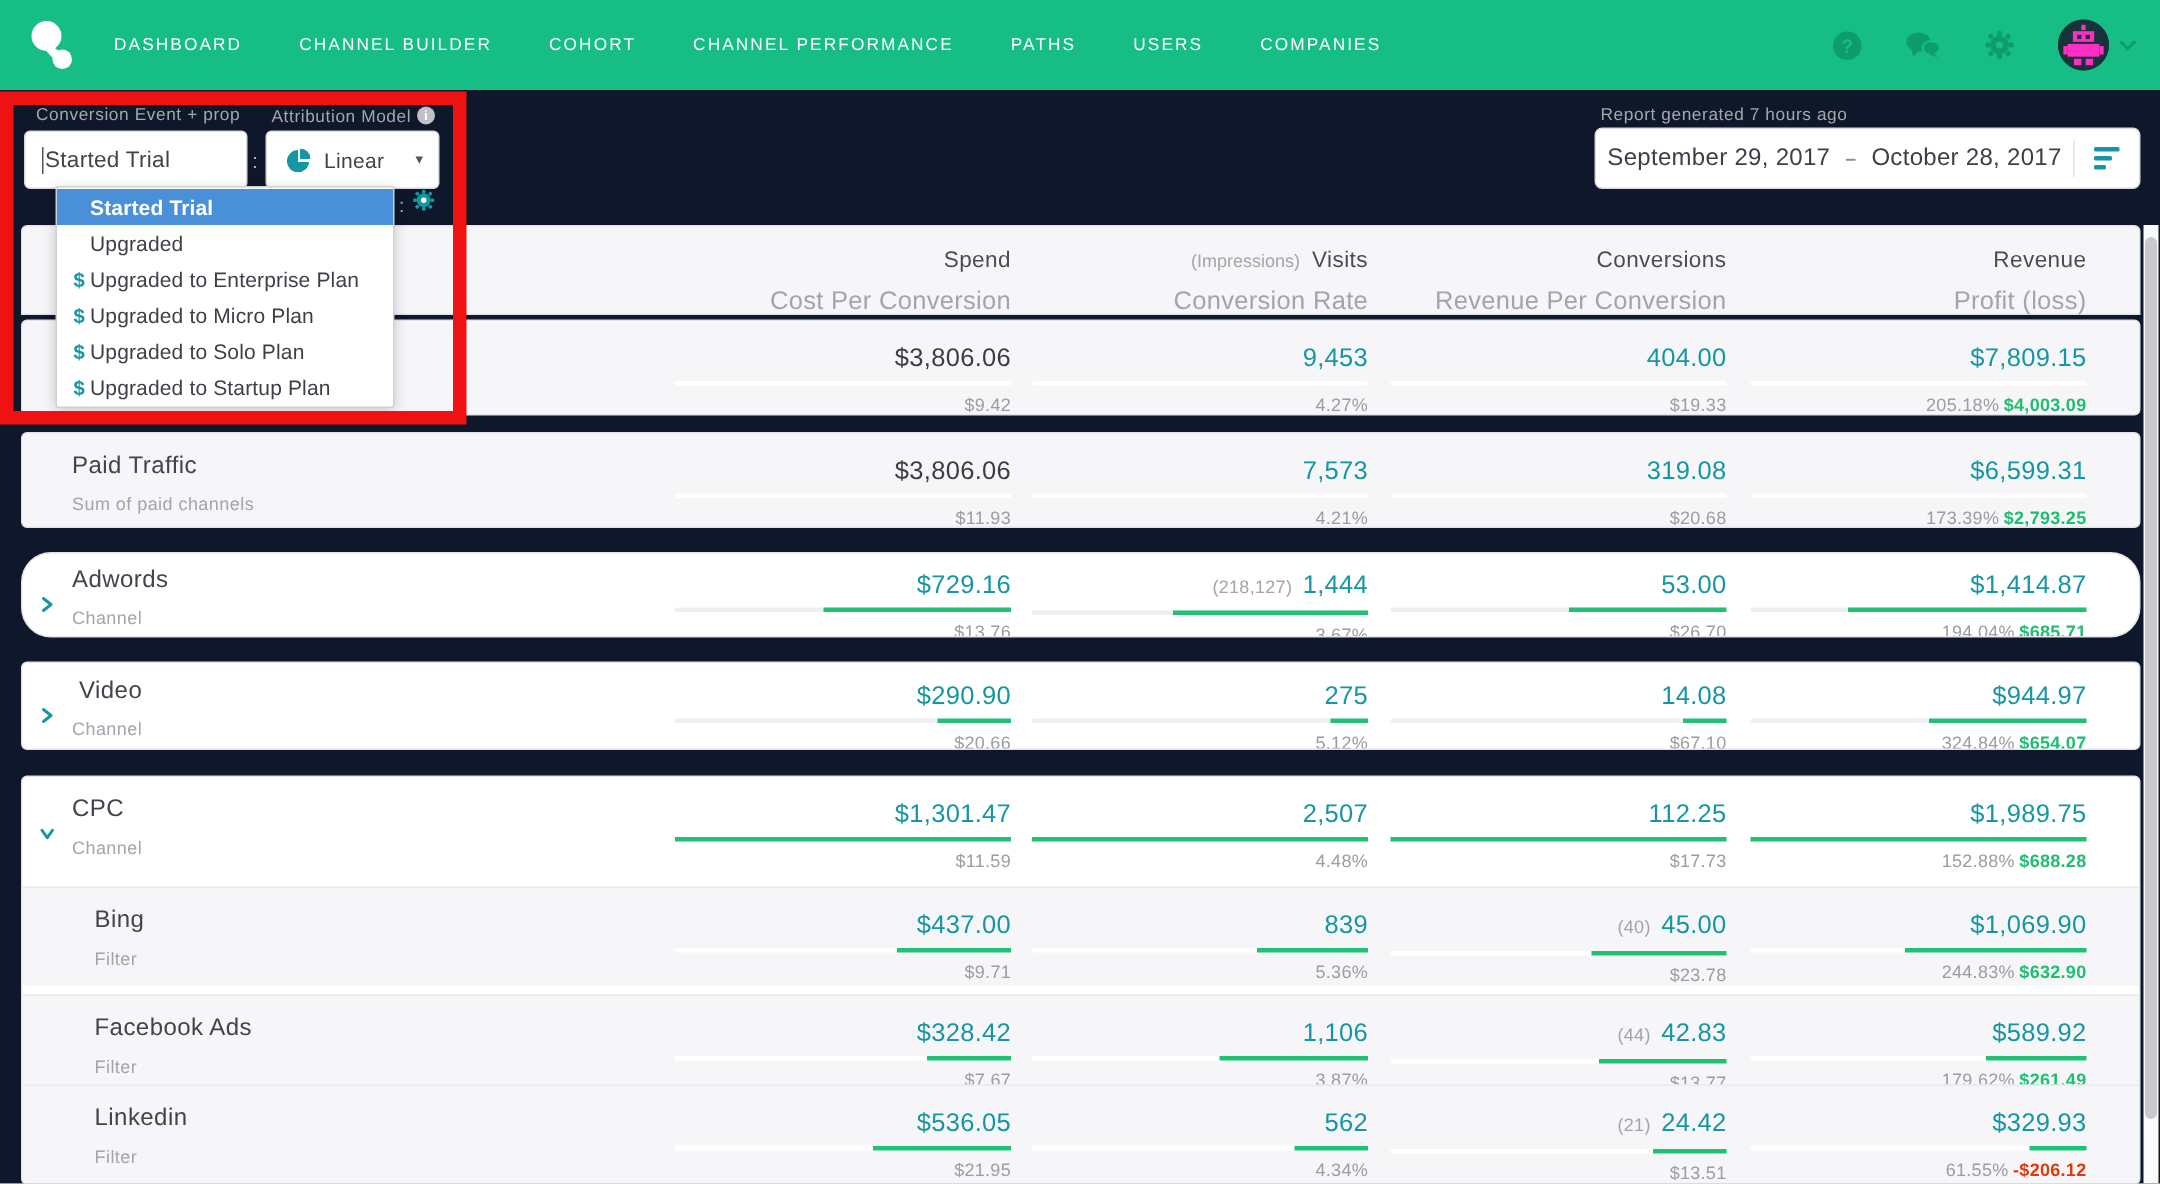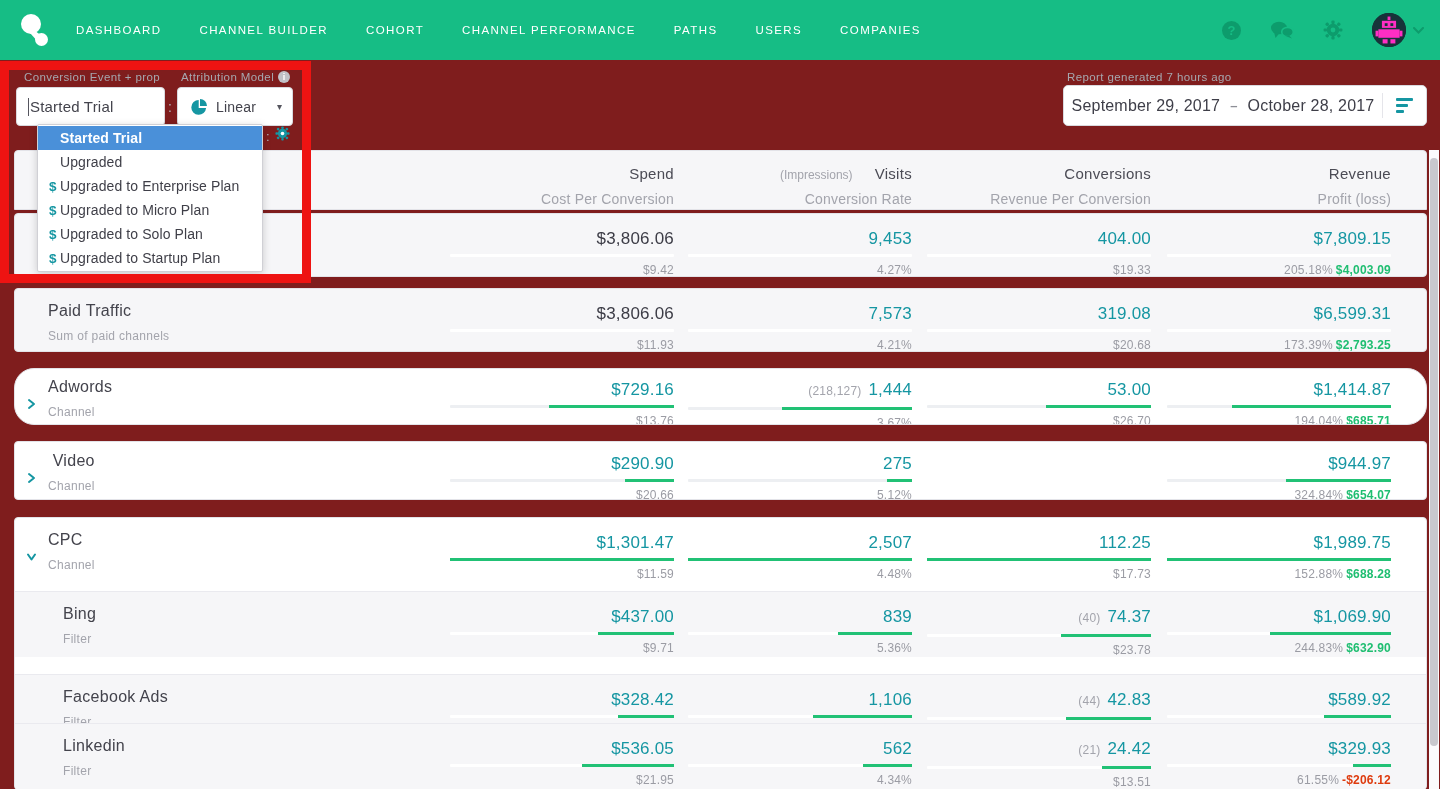--- a/index.html
+++ b/index.html
@@ -12,21 +12,21 @@
     --blue:#4a90d9;
     --red:#ee1312;
     --dark:#43434c;
     --gray:#9ea0a8;
     --light:#f6f6f8;
     --border:#e3e3e8;
   }
   *{margin:0;padding:0;box-sizing:border-box}
   html,body{width:1440px;height:789px;overflow:hidden;background:#fff;
     font-family:"Liberation Sans","DejaVu Sans",sans-serif;}
-  #page{position:relative;width:1440px;height:789px;background:#7f1d1d}
+  #page{position:relative;width:1440px;height:789px;background:#0f172a}
 
   
   #navbar{position:absolute;left:0;top:0;width:1440px;height:60px;background:var(--green);
     display:flex;align-items:center;z-index:10}
   #logo{margin:0 26px 0 20px;display:flex;align-items:center}
   .nav-items{display:flex;align-items:center;gap:38px}
   .nav-item{color:#fff;font-size:11.5px;letter-spacing:1.4px;font-weight:500;cursor:pointer;white-space:nowrap}
   #nav-right{margin-left:auto;display:flex;align-items:center;gap:29px;padding-right:16px}
   .nav-icon{display:flex;align-items:center;justify-content:center;cursor:pointer}
   #help-badge{width:19px;height:19px;border-radius:50%;background:var(--icon-green);color:var(--green);
@@ -57,22 +57,22 @@
   #date-filter{width:44px;height:25px;border-left:1px solid #e5e5ea;display:flex;flex-direction:column;
     justify-content:center;gap:3px;padding-left:13px}
   #date-filter i{display:block;height:3px;background:var(--teal);border-radius:1px}
 
   
   #table-area{position:absolute;left:14px;top:0;width:1413px;height:789px;z-index:1}
   #thead{position:absolute;left:0;top:150px;width:1413px;height:60px;background:var(--light);
     border:1px solid var(--border);border-radius:4px 4px 0 0}
   .hcell{position:absolute;width:224px;text-align:right;top:14px}
   .hdr-title{font-size:15px;color:#4b4b55;letter-spacing:.3px}
-  .hdr-prefix{font-size:12px;color:#a3a4ac;margin-right:22px}
-  .hdr-sub{font-size:14px;color:#a3a4ac;margin-top:8px;letter-spacing:.2px}
+  .hdr-prefix{font-size:12px;color:#a3a4ac;margin-right:8px}
+  .hdr-sub{font-size:17px;color:#a3a4ac;margin-top:8px;letter-spacing:.2px}
 
   .card{position:absolute;left:0;width:1413px;border:1px solid var(--border);border-radius:4px;overflow:hidden}
   .card.gray{background:var(--light)}
   .card.white{background:#fff}
   .rowbody{position:absolute;left:0;top:0;right:0}
   .nested-row{position:absolute;left:0;right:0;background:var(--light);border-top:1px solid #eaeaef}
   .chev{position:absolute}
   .row-head{position:absolute}
   .row-title{font-size:16px;color:var(--dark);letter-spacing:.3px;cursor:pointer}
   .row-sub{font-size:12px;color:#a3a4ac;margin-top:9px;letter-spacing:.3px}
@@ -361,20 +361,27 @@
               </div>
               <div class="cell-sub"><span>$20.66</span></div>
             </div>
             <div class="cell" style="left: 673px; top: 12px;">
               <div class="cell-main"><span class="main">275</span></div>
               <div class="bar track-gray">
                 <span class="fill" style="width: 11%;"></span>
               </div>
               <div class="cell-sub"><span>5.12%</span></div>
             </div>
+            <div class="cell" style="left: 912px; top: 12px;">
+              <div class="cell-main"><span class="main">14.08</span></div>
+              <div class="bar track-gray">
+                <span class="fill" style="width: 13%;"></span>
+              </div>
+              <div class="cell-sub"><span>$67.10</span></div>
+            </div>
             <div class="cell" style="left: 1152px; top: 12px;">
               <div class="cell-main"><span class="main">$944.97</span></div>
               <div class="bar track-gray">
                 <span class="fill" style="width: 47%;"></span>
               </div>
               <div class="cell-sub"><span>324.84%</span><span class="profit gain">$654.07</span></div>
             </div>
           </div>
         </div>
         <div class="card white" style="top: 517px; height: 273px;">
@@ -428,35 +435,35 @@
               <div class="cell-sub"><span>$9.71</span></div>
             </div>
             <div class="cell" style="left: 673px; top: 15px;">
               <div class="cell-main"><span class="main">839</span></div>
               <div class="bar track-white">
                 <span class="fill" style="width: 33%;"></span>
               </div>
               <div class="cell-sub"><span>5.36%</span></div>
             </div>
             <div class="cell" style="left: 912px; top: 15px;">
-              <div class="cell-main"><span class="prefix">(40)</span><span class="main">74.37</span></div>
+              <div class="cell-main"><span class="prefix">(40)</span><span class="main">45.00</span></div>
               <div class="bar track-white">
                 <span class="fill" style="width: 40%;"></span>
               </div>
               <div class="cell-sub"><span>$23.78</span></div>
             </div>
             <div class="cell" style="left: 1152px; top: 15px;">
               <div class="cell-main"><span class="main">$1,069.90</span></div>
               <div class="bar track-white">
                 <span class="fill" style="width: 54%;"></span>
               </div>
               <div class="cell-sub"><span>244.83%</span><span class="profit gain">$632.90</span></div>
             </div>
           </div>
-          <div class="nested-row" style="top: 156px; height: 66px; text-decoration: underline;">
+          <div class="nested-row" style="top: 145px; height: 66px; text-decoration: underline;">
             <div class="row-head" style="left: 48px; top: 13px;">
               <div class="row-title">Facebook Ads</div>
               <div class="row-sub">Filter</div>
             </div>
             <div class="cell" style="left: 435px; top: 15px;">
               <div class="cell-main"><span class="main">$328.42</span></div>
               <div class="bar track-white">
                 <span class="fill" style="width: 25%;"></span>
               </div>
               <div class="cell-sub"><span>$7.67</span></div>

